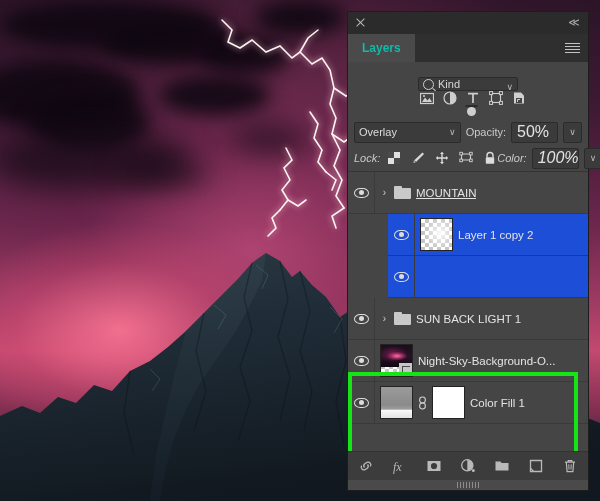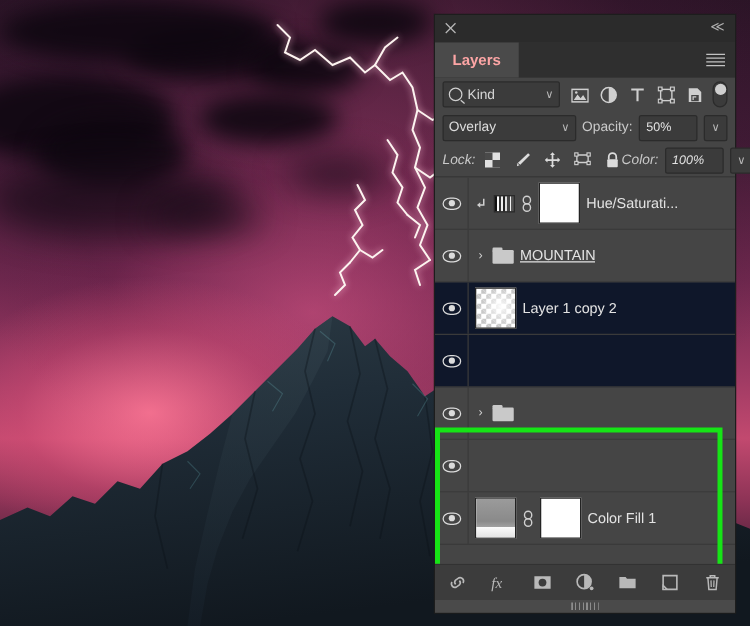--- a/index.html
+++ b/index.html
@@ -31,30 +31,30 @@
   }
   .titlebar{height:22px;background:#2b2b2b;position:relative;flex:0 0 auto;}
   .tb-close{position:absolute;left:6px;top:4px;width:13px;height:13px;cursor:pointer;}
   .tb-close:before,.tb-close:after{content:"";position:absolute;left:1px;top:6px;width:11px;height:1px;background:#b8b8b8;}
   .tb-close:before{transform:rotate(45deg);}
   .tb-close:after{transform:rotate(-45deg);}
   .tb-collapse{position:absolute;right:7px;top:5px;width:14px;height:12px;cursor:pointer;color:#b0b0b0;font-size:11px;line-height:11px;text-align:center;}
 
   .tabrow{height:28px;background:#2f2f2f;display:flex;align-items:stretch;position:relative;flex:0 0 auto;}
   .tab{
-    background:#4a4a4a;color:#fca5a5;font-size:12px;font-weight:bold;
+    background:#4a4a4a;color:#14b8a6;font-size:12px;font-weight:bold;
     display:flex;align-items:center;padding:0 14px;cursor:pointer;
   }
   .hamburger{position:absolute;right:8px;top:9px;width:15px;height:11px;cursor:pointer;}
   .hamburger i{display:block;height:1px;background:#c2c2c2;margin-bottom:2px;}
 
   .panelbody{background:#454545;flex:1 1 auto;display:flex;flex-direction:column;min-height:0;}
 
   
-  .filterrow{height:27px;display:flex;align-items:center;padding:0 6px;gap:0;}
+  .filterrow{height:27px;display:flex;align-items:center;padding:15px 6px;gap:0;flex-direction:column;}
   .kindbox{
     width:90px;height:19px;background:#3b3b3b;border:1px solid #2b2b2b;border-radius:2px;
     display:flex;align-items:center;padding:0 4px;color:#d6d6d6;font-size:11px;cursor:pointer;position:relative;
   }
   .mag{width:9px;height:9px;border:1.4px solid #cfcfcf;border-radius:50%;margin-right:4px;position:relative;flex:0 0 auto;}
   .mag:after{content:"";position:absolute;right:-3px;bottom:-2px;width:4px;height:1.4px;background:#cfcfcf;transform:rotate(40deg);}
   .kindcaret{position:absolute;right:4px;top:4px;color:#b9b9b9;font-size:9px;}
   .ficons{display:flex;align-items:center;gap:9px;margin-left:9px;}
   .fi{width:14px;height:14px;cursor:pointer;position:relative;}
   .fi svg{display:block;}
@@ -63,35 +63,35 @@
 
   
   .blendrow{height:26px;display:flex;align-items:center;padding:0 6px;gap:5px;}
   .blendbox{
     flex:1 1 auto;height:19px;background:#3b3b3b;border:1px solid #2b2b2b;border-radius:2px;
     display:flex;align-items:center;padding:0 4px;color:#dcdcdc;font-size:11px;cursor:pointer;position:relative;
   }
   .lbl{color:#c9c9c9;font-size:11px;white-space:nowrap;}
   .numbox{
     width:40px;height:19px;background:#3b3b3b;border:1px solid #2b2b2b;border-radius:2px;
-    color:#e2e2e2;font-size:10px;display:flex;align-items:center;padding-left:5px;cursor:text;
+    color:#e2e2e2;font-size:16px;display:flex;align-items:center;padding-left:5px;cursor:text;
   }
   .spin{width:17px;height:19px;background:#3b3b3b;border:1px solid #2b2b2b;border-radius:2px;
     color:#b9b9b9;font-size:9px;display:flex;align-items:center;justify-content:center;cursor:pointer;}
 
   
   .lockrow{height:26px;display:flex;align-items:center;padding:0 6px;gap:0;font-style:italic;}
   .lockicons{display:flex;align-items:center;gap:10px;margin-left:7px;}
   .li{width:14px;height:14px;cursor:pointer;}
   .fillgrp{margin-left:auto;display:flex;align-items:center;gap:5px;}
 
   
   .layerlist{flex:1 1 auto;background:#454545;overflow:hidden;position:relative;border-top:1px solid #343434;}
   .row{height:41px;display:flex;align-items:center;border-bottom:1px solid #3a3a3a;position:relative;background:#454545;}
-  .row.sel{background:#0f172a;}
+  .row.sel{background:#1d4ed8;margin-left:40px;}
   .eyecell{width:26px;height:100%;display:flex;align-items:center;justify-content:center;cursor:pointer;border-right:1px solid #3a3a3a;flex:0 0 auto;}
   .eye{width:15px;height:10px;position:relative;}
   .eye .o{position:absolute;left:0;top:0;width:15px;height:10px;border:1.5px solid #dcdcdc;border-radius:50% 50% 50% 50%/60% 60% 60% 60%;box-sizing:border-box;}
   .eye .p{position:absolute;left:5px;top:2.6px;width:5px;height:5px;border-radius:50%;background:#dcdcdc;}
   .content{flex:1 1 auto;display:flex;align-items:center;padding-left:5px;min-width:0;gap:5px;}
   .name{color:#e3e3e3;font-size:11.5px;white-space:nowrap;overflow:hidden;text-overflow:ellipsis;}
   .name.ul{text-decoration:underline;}
 
   .thumb{width:33px;height:33px;border:1px solid #232323;box-sizing:border-box;flex:0 0 auto;position:relative;overflow:hidden;background:#fff;}
   .checker{
@@ -312,45 +312,20 @@
       </div>
       <div class="fillgrp">
         <span class="lbl">Color:</span>
         <div class="numbox">100%</div>
         <div class="spin">∨</div>
       </div>
     </div>
 
     <div class="layerlist">
 
-      <div class="row">
-        <div class="eyecell">
-          <span class="eye">
-              <span class="o"></span>
-              <span class="p"></span>
-            </span>
-        </div>
-        <div class="content">
-          <span class="clip">
-            <svg width="10" height="14" viewBox="0 0 10 14">
-                <path d="M7,3 L7,8 L2.5,8" fill="none" stroke="#cfcfcf" stroke-width="1.2"></path>
-                <path d="M4.2,5.8 L1.6,8 L4.2,10.2 Z" fill="#cfcfcf"></path>
-              </svg>
-          </span>
-          <span class="hsicon"></span>
-          <span class="chain">
-            <svg width="9" height="14" viewBox="0 0 9 14">
-                <rect x="1.6" y="1" width="5.8" height="6" rx="2.9" fill="none" stroke="#cfcfcf" stroke-width="1.1"></rect>
-                <rect x="1.6" y="7" width="5.8" height="6" rx="2.9" fill="none" stroke="#cfcfcf" stroke-width="1.1"></rect>
-              </svg>
-          </span>
-          <span class="mask"></span>
-          <span class="name">Hue/Saturati...</span>
-        </div>
-      </div>
 
       <div class="row">
         <div class="eyecell">
           <span class="eye">
               <span class="o"></span>
               <span class="p"></span>
             </span>
         </div>
         <div class="content">
           <span class="arrow">›</span>
@@ -387,29 +362,41 @@
       <div class="row">
         <div class="eyecell">
           <span class="eye">
               <span class="o"></span>
               <span class="p"></span>
             </span>
         </div>
         <div class="content">
           <span class="arrow">›</span>
           <span class="folder"></span>
+          <span class="name">SUN BACK LIGHT 1</span>
         </div>
       </div>
 
       <div class="row">
         <div class="eyecell">
           <span class="eye">
               <span class="o"></span>
               <span class="p"></span>
             </span>
+        </div>
+        <div class="content">
+          <span class="thumb checker">
+            <span class="glow" style="background:
+              radial-gradient(ellipse 14px 6px at 16px 11px, rgba(255,120,170,0.95) 0%, rgba(190,50,110,0.6) 45%, rgba(0,0,0,0) 75%),
+              radial-gradient(ellipse 18px 10px at 12px 9px, rgba(120,30,80,0.9) 0%, rgba(0,0,0,0) 80%),
+              linear-gradient(180deg,#1b0d1c 0%,#2a1228 55%,#0f0812 100%);
+              height:22px;top:0;bottom:auto;"></span>
+            <span class="sobadge"></span>
+          </span>
+          <span class="name">Night-Sky-Background-O...</span>
         </div>
       </div>
 
       <div class="row">
         <div class="eyecell">
           <span class="eye">
               <span class="o"></span>
               <span class="p"></span>
             </span>
         </div>

